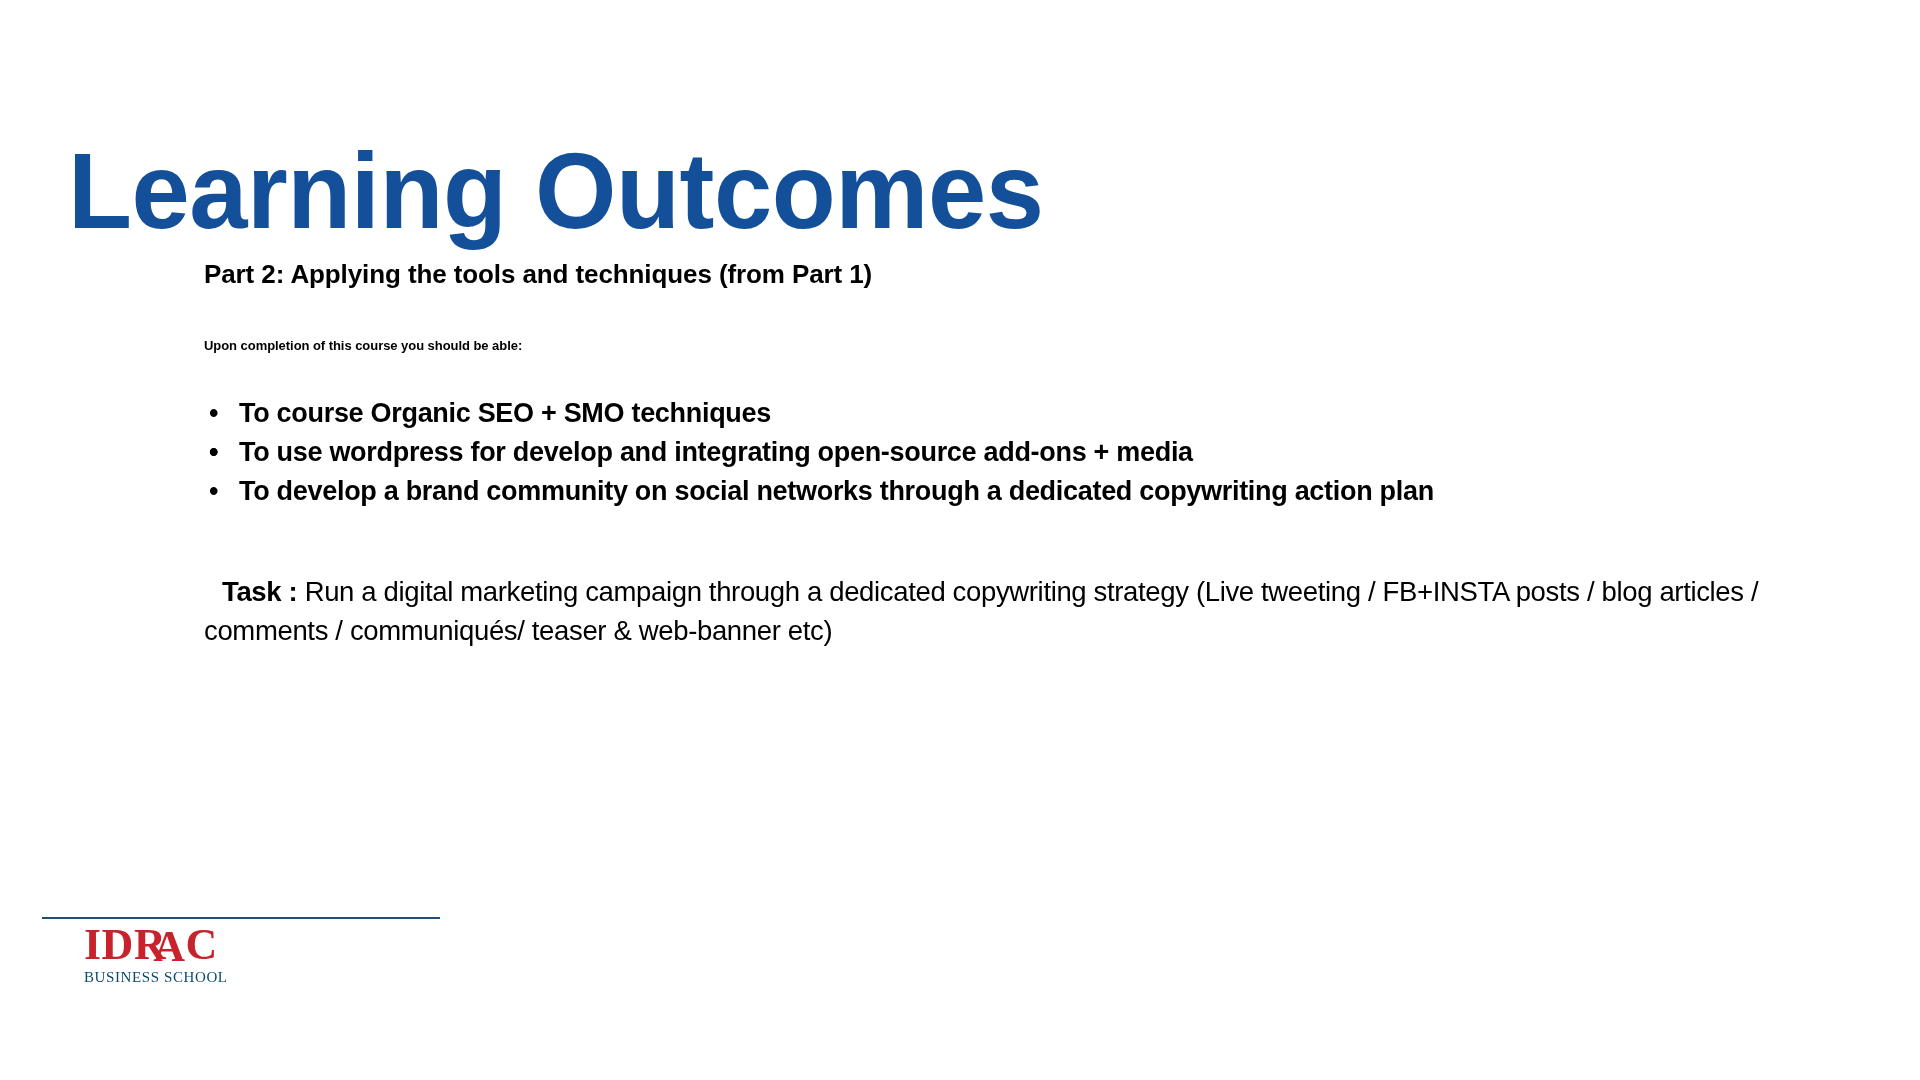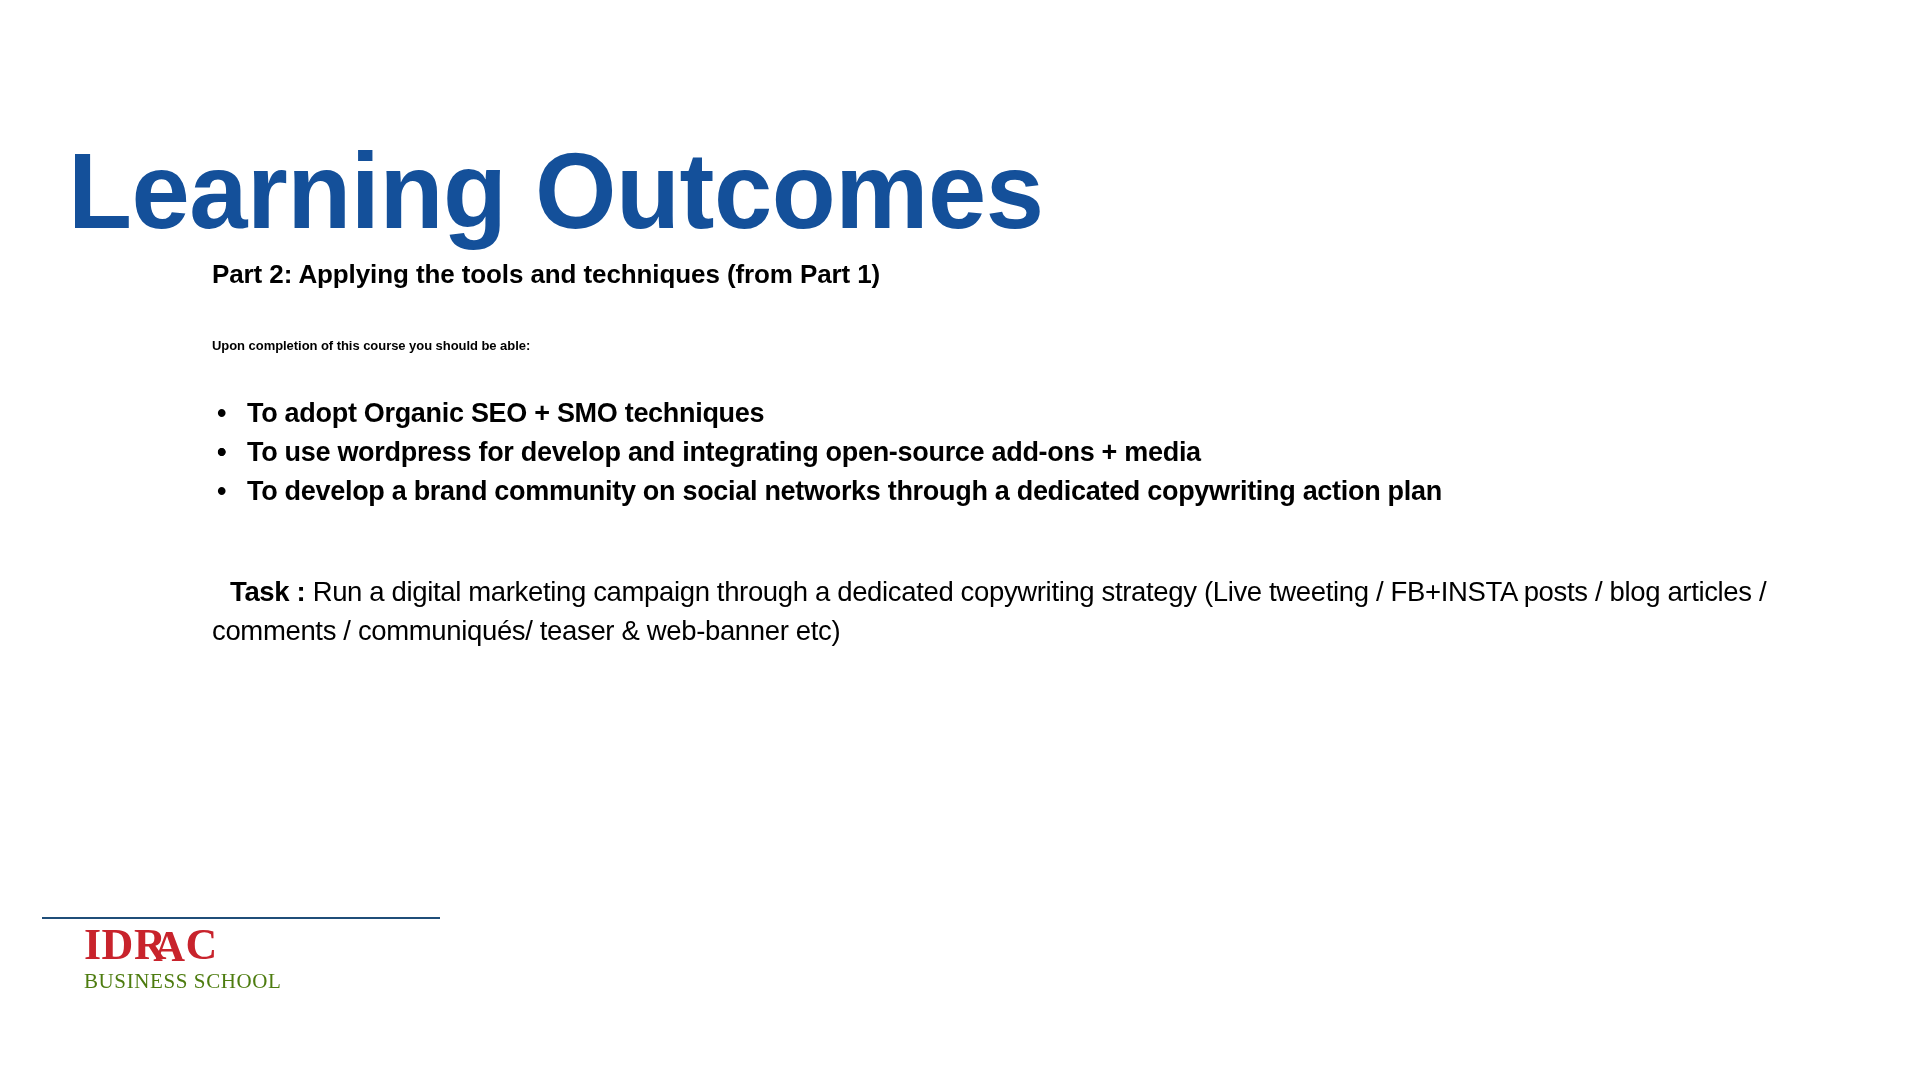--- a/index.html
+++ b/index.html
@@ -36,21 +36,21 @@
     letter-spacing: -0.5px;
     color: #14509A;
     white-space: nowrap;
     transform: scaleX(0.97);
     transform-origin: left top;
   }
 
   
   .body-block {
     position: absolute;
-    left: 212px;
+    left: 204px;
     top: 258px;
     width: 1660px;
   }
 
   .part-heading {
     font-size: 26px;
     font-weight: 700;
     line-height: 1.25;
     letter-spacing: -0.1px;
     color: #000000;
@@ -141,24 +141,24 @@
 
   .logo-word .lig-a {
     margin-left: -13px;
     position: relative;
     top: 2px;
     display: inline-block;
   }
 
   .logo-sub {
     font-family: "Liberation Serif", serif;
-    font-size: 21px;
+    font-size: 15px;
     font-weight: 400;
     letter-spacing: 0.6px;
-    color: #4d7c0f;
+    color: #0c4a6e;
     display: block;
     text-align: left;
     padding-left: 2px;
     padding-top: 3px;
     white-space: nowrap;
   }
 </style>
 </head>
 <body>
 
@@ -168,21 +168,21 @@
 
   <div class="body-block">
 
     <p class="part-heading">Part 2: Applying the tools and techniques (from Part 1)</p>
 
     <p class="intro-line">Upon completion of this course you should be able:</p>
 
     <ul class="outcome-list">
       <li class="outcome-item">
         <span class="bullet-dot">•</span>
-        <span>To adopt Organic SEO + SMO techniques</span>
+        <span>To course Organic SEO + SMO techniques</span>
       </li>
       <li class="outcome-item">
         <span class="bullet-dot">•</span>
       </li>
       <li class="outcome-item">
         <span class="bullet-dot">•</span>
         <span>To use wordpress for develop and integrating open-source add-ons + media</span>
       </li>
       <li class="outcome-item">
         <span class="bullet-dot">•</span>

